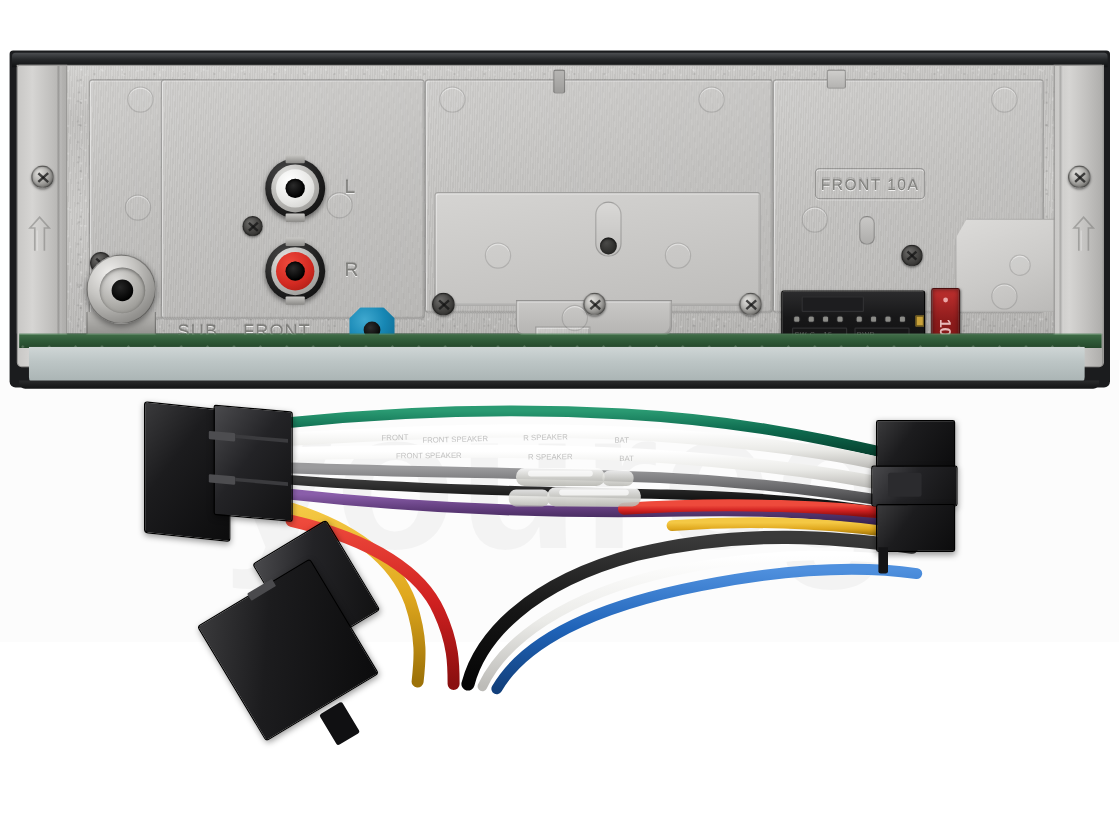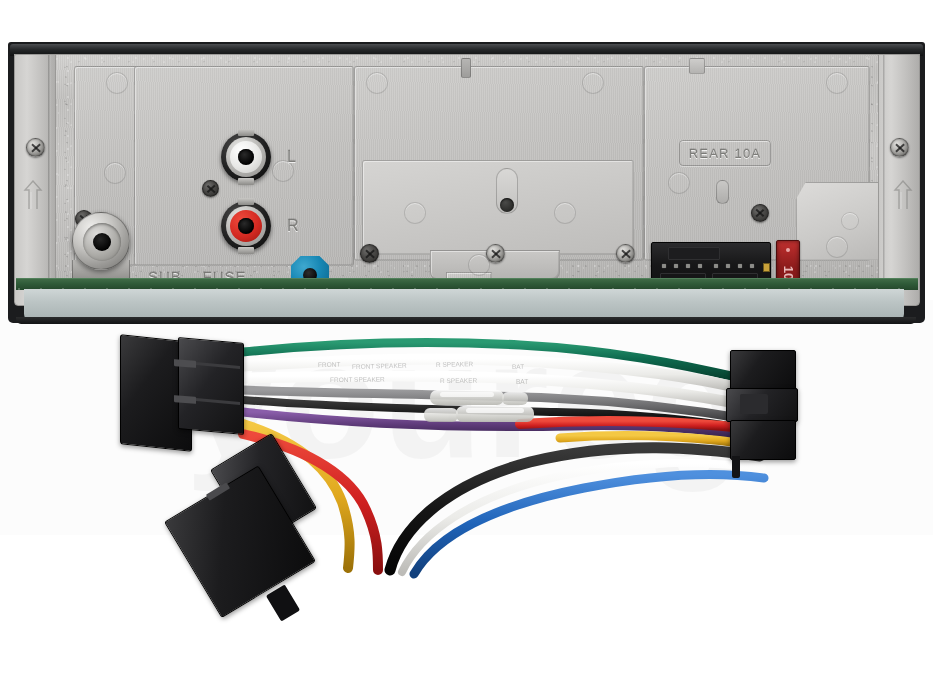--- a/index.html
+++ b/index.html
@@ -452,25 +452,25 @@
     <div class="antenna-base" style="left:66px;top:220px;"></div>
     <div class="antenna" style="left:66px;top:172px;">
       <div class="a-mid"></div>
       <div class="a-hole"></div>
     </div>
 
     <div class="bluejack" style="left:285px;top:216px;">
       <div class="bj-hole"></div>
     </div>
 
-    <div class="emboss-text" style="left:142px;top:228px;font-size:15px;">SUB    FUSE</div>
+    <div class="emboss-text" style="left:142px;top:228px;font-size:15px;">SUB    FRONT</div>
     <div class="emboss-text" style="left:142px;top:248px;font-size:15px;">AUDIO OUT</div>
 
     <div class="fuse-plaque" style="left:673px;top:100px;width:92px;height:26px;">
-      <span class="emboss-text" style="position:relative;font-size:13px;letter-spacing:1.2px;">REAR 10A</span>
+      <span class="emboss-text" style="position:relative;font-size:13px;letter-spacing:1.2px;">FRONT 10A</span>
     </div>
 
     <div class="iso-block" style="left:645px;top:202px;width:120px;height:64px;">
       <div class="iso-slot" style="left:16px;top:4px;width:52px;height:13px;"></div>
       <div class="iso-slot" style="left:8px;top:30px;width:46px;height:16px;background:#161617;"></div>
       <div class="iso-slot" style="left:60px;top:30px;width:46px;height:16px;background:#161617;"></div>
 
       <div class="pin" style="left:10px;top:21px;"></div>
       <div class="pin" style="left:22px;top:21px;"></div>
       <div class="pin" style="left:34px;top:21px;"></div>

